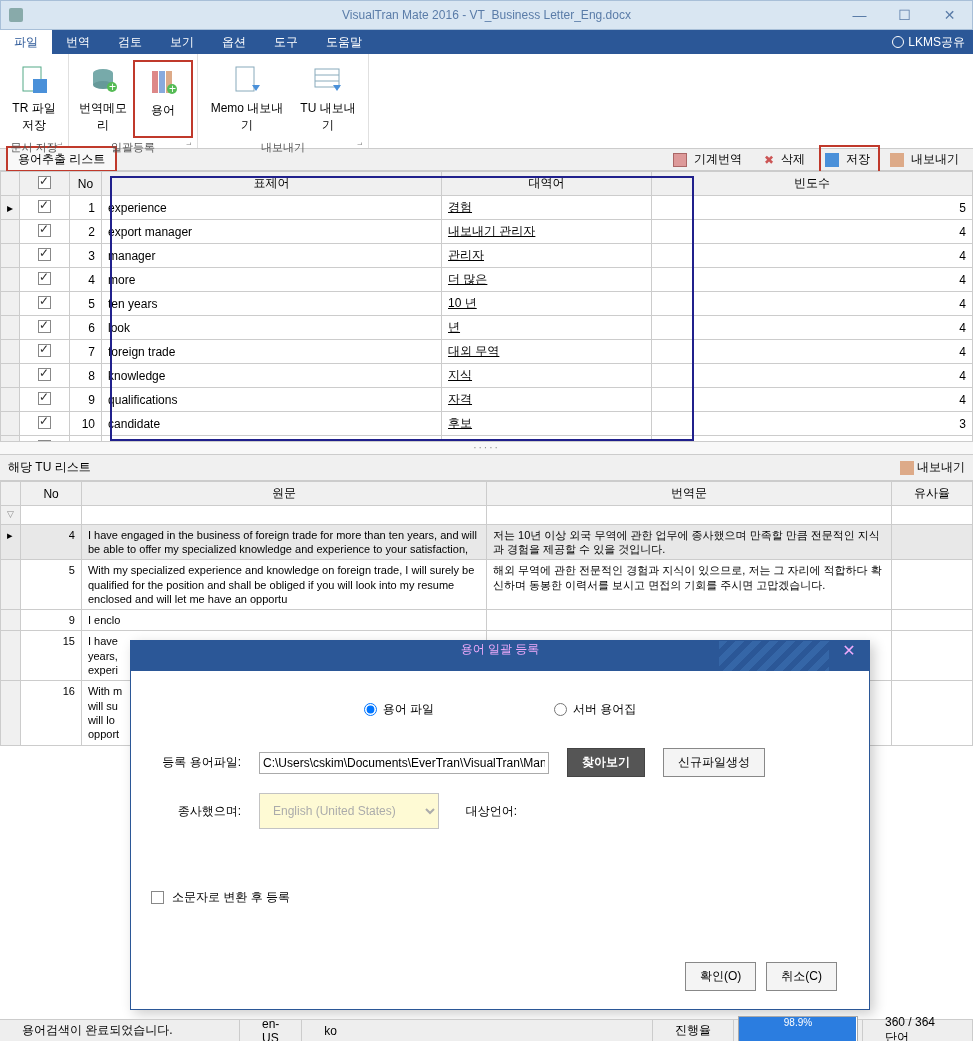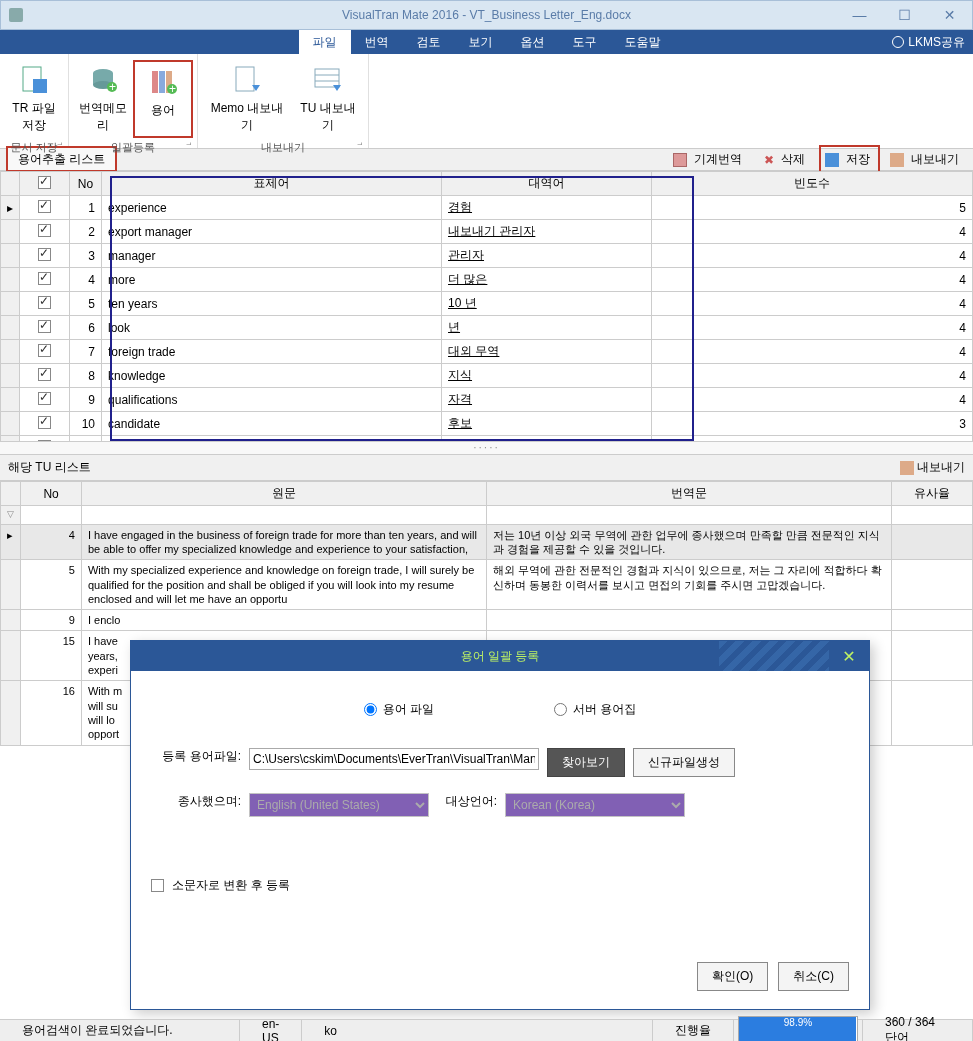--- a/index.html
+++ b/index.html
@@ -6,21 +6,21 @@
 body { background: #fff; width: 973px; height: 1041px; overflow: hidden; position: relative; }
 
 
 .title-bar { background: #d9e6f2; height: 30px; display: flex; align-items: center; justify-content: center; position: relative; border: 1px solid #a8bfd8; }
 .title-bar .logo { position: absolute; left: 8px; width: 14px; height: 14px; background: #8aa; border-radius: 2px; }
 .title-bar .title { color: #5a7ca8; font-size: 12px; }
 .title-bar .win-controls { position: absolute; right: 0; display: flex; }
 .title-bar .win-controls span { width: 45px; height: 28px; display: flex; align-items: center; justify-content: center; color: #5a7ca8; font-size: 14px; }
 
 
-.menu-bar { background: #2b5797; height: 24px; display: flex; align-items: center; color: #fff; position: relative; justify-content: center; }
+.menu-bar { background: #2b5797; height: 24px; display: flex; align-items: center; color: #fff; position: relative; }
 .menu-bar .menu-item { padding: 4px 14px; font-size: 12px; }
 .menu-bar .menu-item.active { background: #fff; color: #2b5797; }
 .menu-bar .right { position: absolute; right: 8px; display: flex; align-items: center; gap: 4px; }
 .menu-bar .right .usericon { width:12px; height:12px; border:1.5px solid #fff; border-radius:50%; }
 
 
 .ribbon { background: #fff; height: 95px; display: flex; border-bottom: 1px solid #ccc; }
 .ribbon-group { border-right: 1px solid #e0e0e0; padding: 6px 4px 2px; display: flex; flex-direction: column; }
 .ribbon-items { display: flex; flex: 1; }
 .ribbon-btn { width: 60px; display: flex; flex-direction: column; align-items: center; justify-content: flex-start; padding: 4px; text-align: center; }
@@ -63,33 +63,33 @@
 .grid2 th.tgt2 { width: 400px; }
 .grid2 th.sim { width: 80px; }
 .grid2 td { vertical-align: top; font-size: 11px; line-height: 1.3; }
 .grid2 tr.selected td { background: #e8e8e8; }
 .grid2 td.no2 { text-align: right; }
 .grid2 .row-indicator { width: 18px; background: #f0f0f0; }
 .grid2 tr.filter td { height: 18px; }
 
 
 .dialog { position: absolute; left: 130px; top: 640px; width: 740px; height: 370px; background: #fff; border: 1px solid #2b5797; box-shadow: 4px 4px 12px rgba(0,0,0,0.2); }
-.dialog-title { background: #2b5797; color: #bef264; height: 30px; display: flex; align-items: center; justify-content: center; position: relative; }
+.dialog-title { background: #2b5797; color: #f0abfc; height: 30px; display: flex; align-items: flex-start; justify-content: center; position: relative; }
 .dialog-title .close { position: absolute; right: 0; width: 40px; text-align: center; font-size: 16px; }
 .dialog-title .stripes { position:absolute; right:40px; width:110px; height:30px; background: repeating-linear-gradient(135deg, #3566a7 0 6px, #2b5797 6px 12px); }
 .dialog-body { padding: 30px 20px; }
 .radio-row { display: flex; justify-content: center; gap: 120px; margin-bottom: 30px; }
 .radio-row label { display: flex; align-items: center; gap: 6px; }
-.form-row { display: flex; align-items: flex-start; gap: 8px; margin-bottom: 16px; }
+.form-row { display: flex; align-items: center; gap: 18px; margin-bottom: 16px; }
 .form-row .lbl { width: 90px; text-align: right; }
 .form-row input[type=text] { border: 1px solid #aaa; padding: 3px; font-size: 12px; }
-.form-row select { border: 1px solid #aaa; padding: 3px; font-size: 12px; background:#4c1d95; color:#888; }
+.form-row select { border: 1px solid #aaa; padding: 9px; font-size: 12px; background:#fef9c3; color:#888; }
 .btn { border: 1px solid #888; padding: 5px 14px; background: #f4f4f4; font-size: 12px; }
-.btn.dark { background: #555; color: #fff; border-color: #444; }
-.dialog-footer { position: absolute; bottom: 18px; right: 20px; display: flex; gap: 10px; }
+.btn.dark { background: #555; color: #fff; border-color: #444; font-weight: bold; }
+.dialog-footer { position: absolute; bottom: 18px; right: 32px; display: flex; gap: 10px; }
 .chk-row { margin-top: 60px; display: flex; align-items: center; gap: 8px; }
 
 
 .status-bar { position: absolute; bottom: 0; left: 0; right: 0; height: 22px; background: #eee; border-top: 1px solid #ccc; display: flex; align-items: center; font-size: 11px; }
 .status-bar .cell { padding: 0 22px; border-right: 1px solid #ccc; height: 100%; display: flex; align-items: center; }
 .status-bar .progress { width: 120px; height: 30px; background: #fff; border: 1px solid #aaa; position: relative; }
 .status-bar .progress-bar { position: absolute; left:0; top:0; bottom:0; background: #2b7de0; }
 .status-bar .progress-text { position: absolute; left:0; right:0; text-align:center; color:#fff; font-size:10px; }
 </style>
 </head>
@@ -412,21 +412,20 @@
     <div class="form-row">
       <span class="lbl">등록 용어파일:</span>
       <input type="text" style="width: 290px;" value="C:\Users\cskim\Documents\EverTran\VisualTran\Manage">
       <button class="btn dark">찾아보기</button>
       <button class="btn">신규파일생성</button>
     </div>
     <div class="form-row">
       <span class="lbl">종사했으며:</span>
       <select style="width:180px" disabled=""><option>English (United States)</option></select>
       <span class="lbl" style="width:60px">대상언어:</span>
-      <select style="width:180px" disabled=""><option>Korean (Korea)</option></select>
     </div>
     <div class="chk-row">
       <span class="checkbox"></span>
       <span>소문자로 변환 후 등록</span>
     </div>
   </div>
   <div class="dialog-footer">
     <button class="btn">확인(O)</button>
     <button class="btn">취소(C)</button>
   </div>

